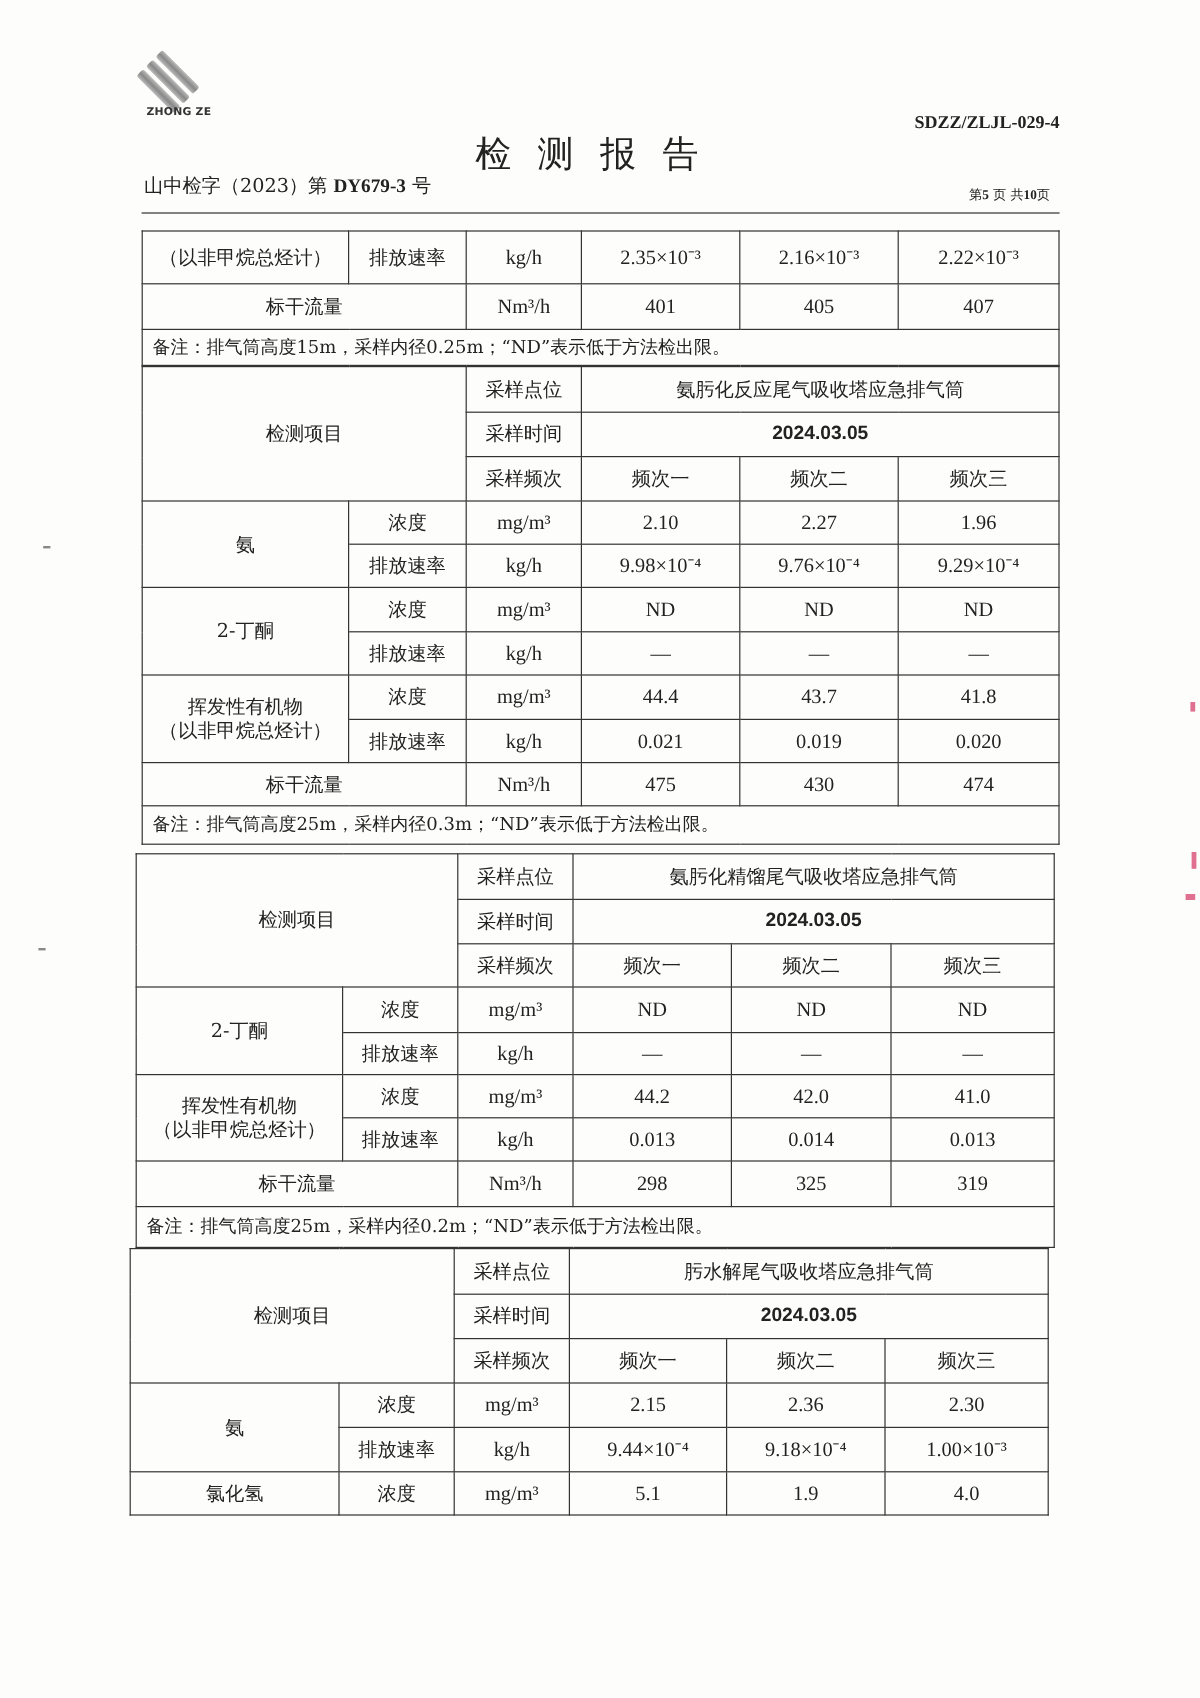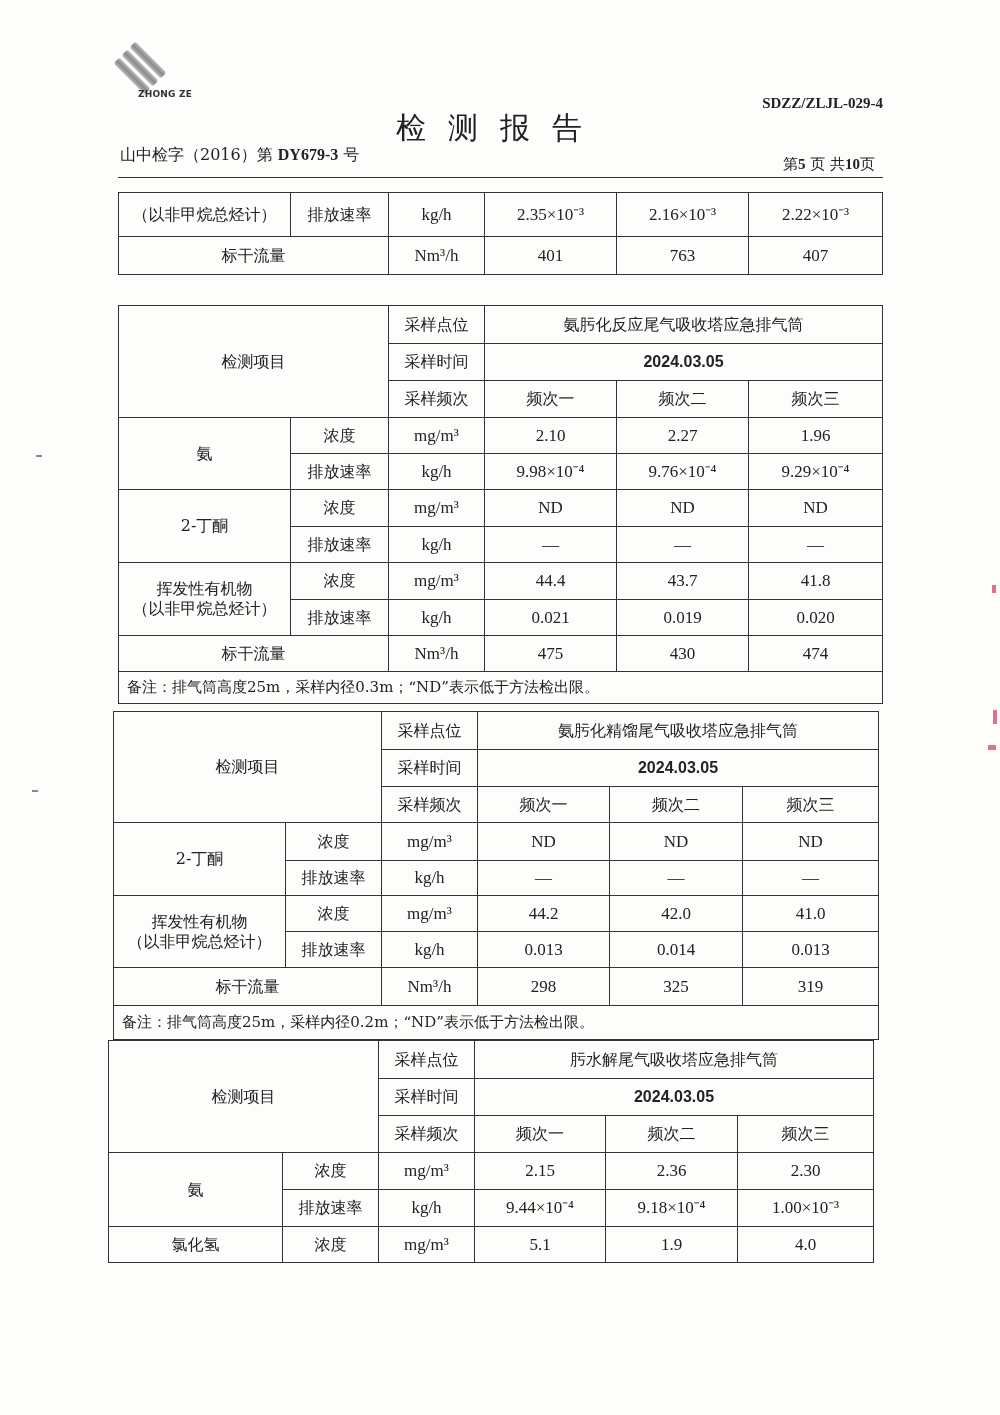--- a/index.html
+++ b/index.html
@@ -1,25 +1,25 @@
 <!DOCTYPE html>
 <html><head>
 <meta charset="utf-8">
 <style>
   html,body{margin:0;padding:0;}
   body{width:1000px;height:1415px;background:#fdfdfb;position:relative;overflow:hidden;
        font-family:"DejaVu Serif","Liberation Serif",serif;color:#222;}
   .logo{position:absolute;left:122px;top:42px;width:60px;height:60px;}
   .logo .bar{position:absolute;width:8px;height:44px;background:linear-gradient(90deg,#bbb,#888,#bbb);transform:rotate(-45deg);border-radius:2px;}
-  .logo-text{position:absolute;left:122px;top:89px;font-family:"DejaVu Sans","Liberation Sans",sans-serif;font-size:9px;font-weight:bold;color:#333;letter-spacing:0.2px;margin-left:16px;}
+  .logo-text{position:absolute;left:122px;top:89px;font-family:"DejaVu Sans","Liberation Sans",sans-serif;font-size:9px;font-weight:bold;color:#333;letter-spacing:0.2px;}
   .form-code{position:absolute;right:117px;top:95px;font-family:"Liberation Serif",serif;font-weight:bold;font-size:15px;}
   .title{position:absolute;left:0;width:1000px;top:108px;text-align:center;font-size:30px;letter-spacing:22px;font-family:"DejaVu Serif",serif;}
   .report-no{position:absolute;left:120px;top:145px;font-size:16px;}
   .report-no b{font-family:"Liberation Serif",serif;margin-top:41px;}
-  .page-no{position:absolute;right:125px;top:155px;font-size:15px;}
+  .page-no{position:absolute;right:125px;top:155px;font-size:11px;}
   .page-no b{font-family:"Liberation Serif",serif;}
   .hr{position:absolute;left:118px;width:765px;top:177px;border-top:1.5px solid #333;}
   table{border-collapse:collapse;position:absolute;table-layout:fixed;font-size:16px;}
   td{border:1.5px solid #333;text-align:center;vertical-align:middle;padding:0;line-height:1.25;}
   .num{font-family:"Liberation Serif",serif;font-size:17px;}
   .bold{font-weight:bold;font-family:Liberation Sans, sans-serif;}
   .note{text-align:left;padding-left:8px;font-size:15px;}
   .side-mark{position:absolute;width:4px;height:8px;background:#e07090;}
   .dash{position:absolute;width:6px;height:1.5px;background:#888;}
 </style>
@@ -28,21 +28,21 @@
 
 <div class="logo">
   <div class="bar" style="left:22px;top:-4px;"></div>
   <div class="bar" style="left:14px;top:4px;"></div>
   <div class="bar" style="left:6px;top:12px;"></div>
 </div>
 <div class="logo-text">ZHONG ZE</div>
 <div class="form-code">SDZZ/ZLJL-029-4</div>
 <div class="title">检测报告</div>
 <div class="report-no">
-  <span>山中检字（2016）第</span>
+  <span>山中检字（2023）第</span>
   <b>DY679-3</b>
   <span>号</span>
 </div>
 <div class="page-no">
   <span>第</span><b>5</b>
   <span>页 共</span><b>10</b><span>页</span>
 </div>
 <div class="hr"></div>
 
 <table style="left:118px;top:192px;width:764px;">
@@ -60,22 +60,25 @@
     <td>排放速率</td>
     <td class="num">kg/h</td>
     <td class="num">2.35×10⁻³</td>
     <td class="num">2.16×10⁻³</td>
     <td class="num">2.22×10⁻³</td>
   </tr>
   <tr style="height:38px">
     <td colspan="2">标干流量</td>
     <td class="num">Nm³/h</td>
     <td class="num">401</td>
-    <td class="num">763</td>
+    <td class="num">405</td>
     <td class="num">407</td>
+  </tr>
+  <tr style="height:30px">
+    <td colspan="6" class="note">备注：排气筒高度15m，采样内径0.25m；“ND”表示低于方法检出限。</td>
   </tr>
 </tbody>
   </table>
 
 <table style="left:118px;top:305px;width:764px;">
   <colgroup>
       <col style="width:172px">
       <col style="width:98px">
       <col style="width:96px">
       <col style="width:132px">

